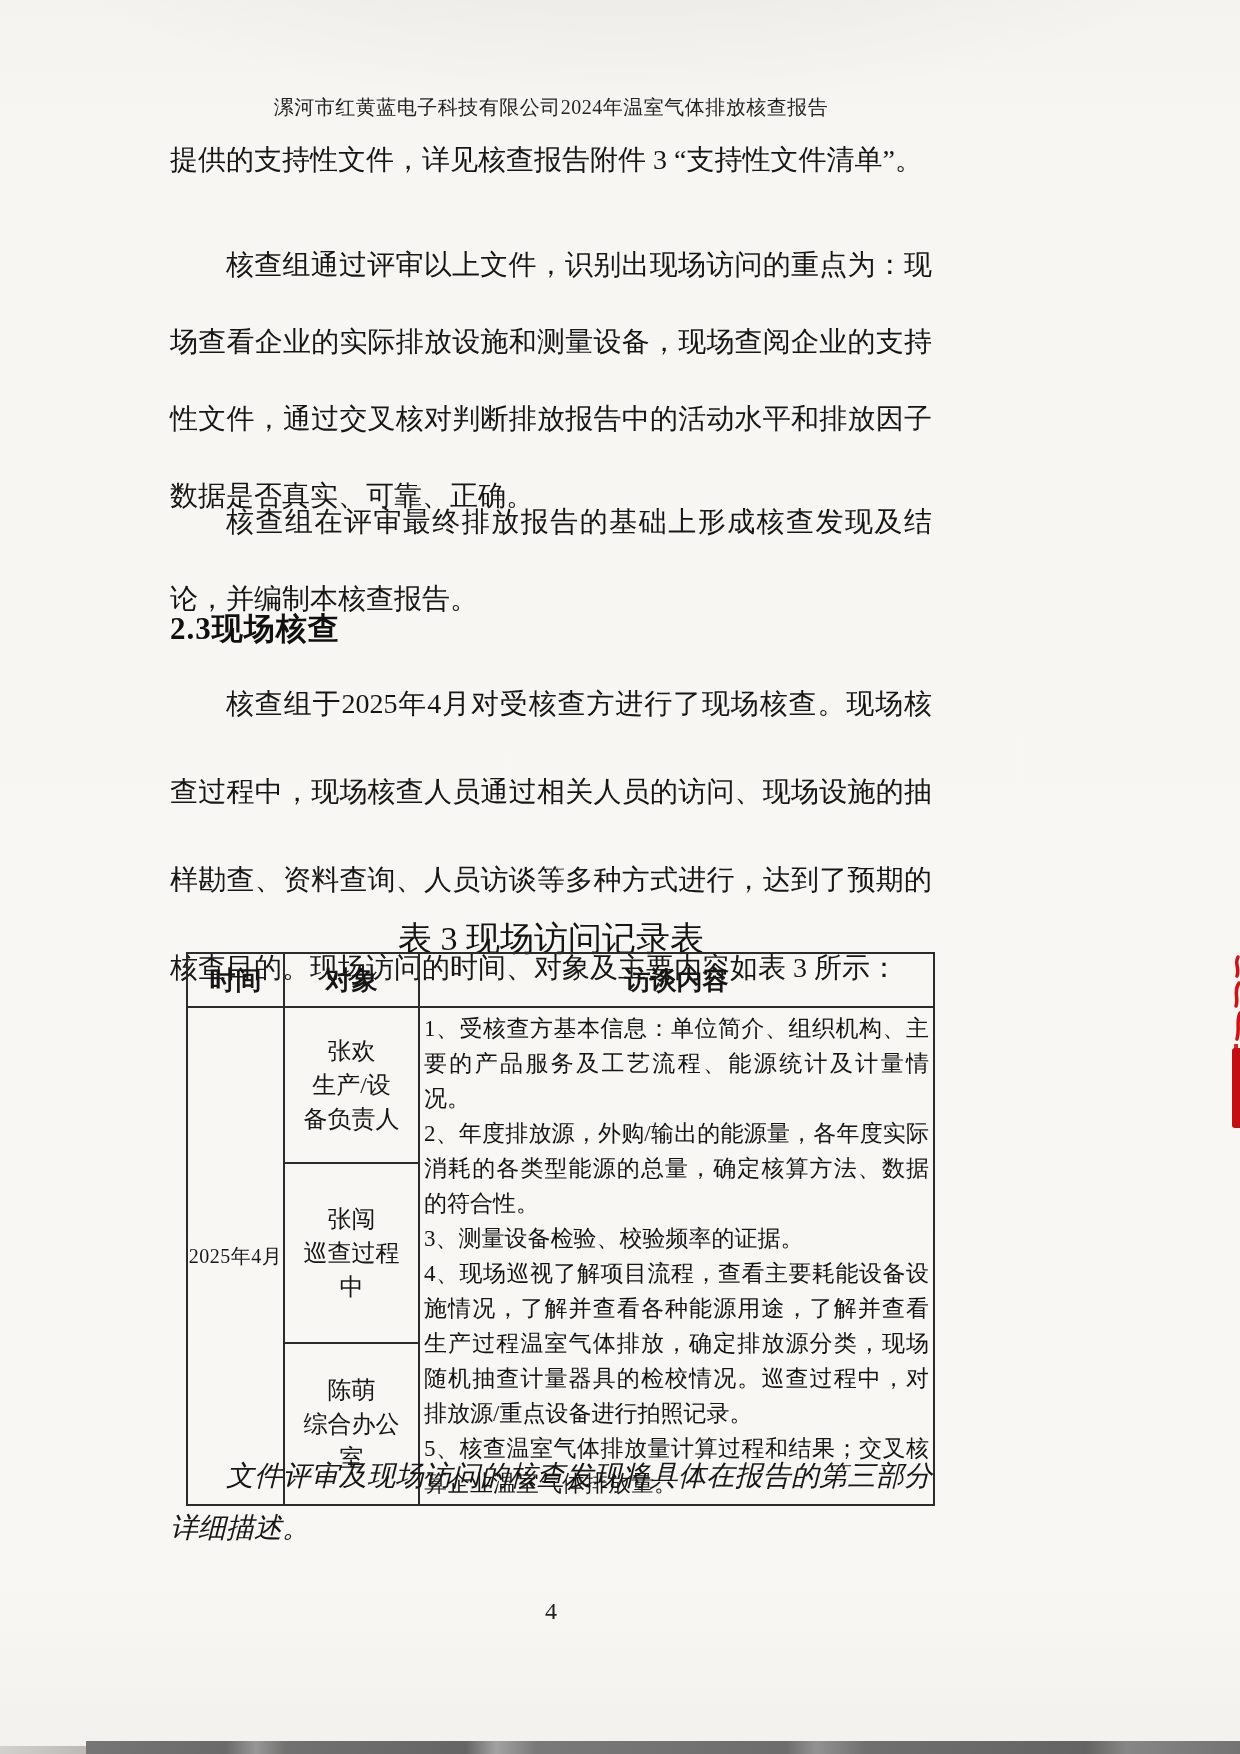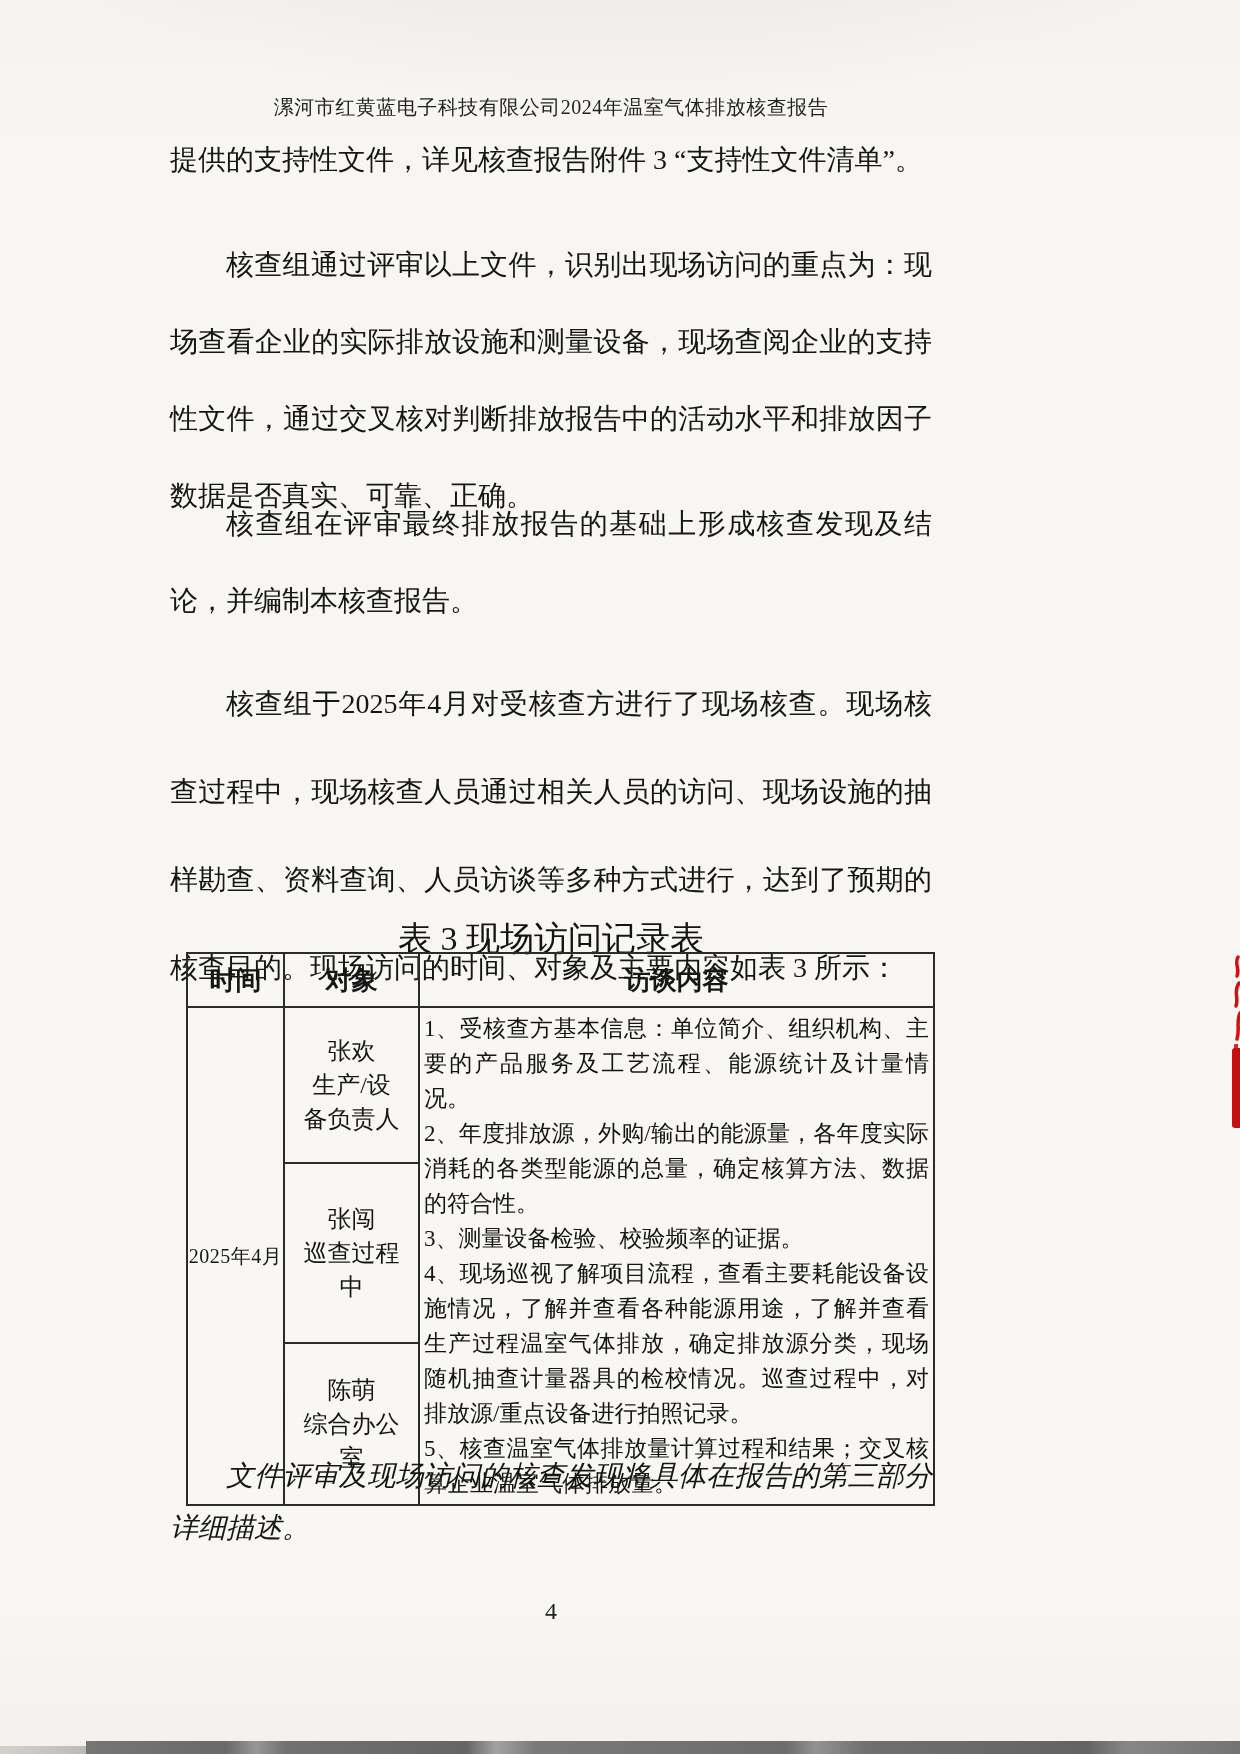--- a/index.html
+++ b/index.html
@@ -19,21 +19,21 @@
   .doc-header{
     top:94px;text-align:center;font-size:20px;font-weight:normal;color:#222;
     letter-spacing:0.5px;
   }
   .para{
     margin:0;font-size:28px;line-height:77px;text-align:justify;
     text-indent:2em;color:#161616;
   }
   .p1{top:140px;text-indent:0;line-height:40px;}
   .p2{top:226px;}
-  .p3{top:485px;}
+  .p3{top:485px;font-family:Liberation Mono, monospace;}
   .section-heading{
     top:608px;margin:0;font-size:31px;font-weight:bold;color:#101010;letter-spacing:1px;
   }
   .p4{top:660px;line-height:88px;}
   .table-caption{
     top:916px;text-align:center;font-size:34px;font-weight:normal;color:#141414;
   }
   .visit-table{
     position:absolute;left:186px;top:952px;width:747px;
     border-collapse:collapse;table-layout:fixed;
@@ -90,20 +90,21 @@
 <div class="page">
 
   <div class="tb doc-header">漯河市红黄蓝电子科技有限公司2024年温室气体排放核查报告</div>
 
   <p class="tb para p1">提供的支持性文件，详见核查报告附件 3 “支持性文件清单”。</p>
 
   <p class="tb para p2">核查组通过评审以上文件，识别出现场访问的重点为：现场查看企业的实际排放设施和测量设备，现场查阅企业的支持性文件，通过交叉核对判断排放报告中的活动水平和排放因子数据是否真实、可靠、正确。</p>
 
   <p class="tb para p3">核查组在评审最终排放报告的基础上形成核查发现及结论，并编制本核查报告。</p>
 
+  <h2 class="tb section-heading">2.3现场核查</h2>
 
   <p class="tb para p4">核查组于2025年4月对受核查方进行了现场核查。现场核查过程中，现场核查人员通过相关人员的访问、现场设施的抽样勘查、资料查询、人员访谈等多种方式进行，达到了预期的核查目的。现场访问的时间、对象及主要内容如表 3 所示：</p>
 
   <div class="tb table-caption">表 3  现场访问记录表</div>
 
   <table class="visit-table">
     <colgroup>
       <col style="width:97px">
       <col style="width:135px">
       <col style="width:515px">

